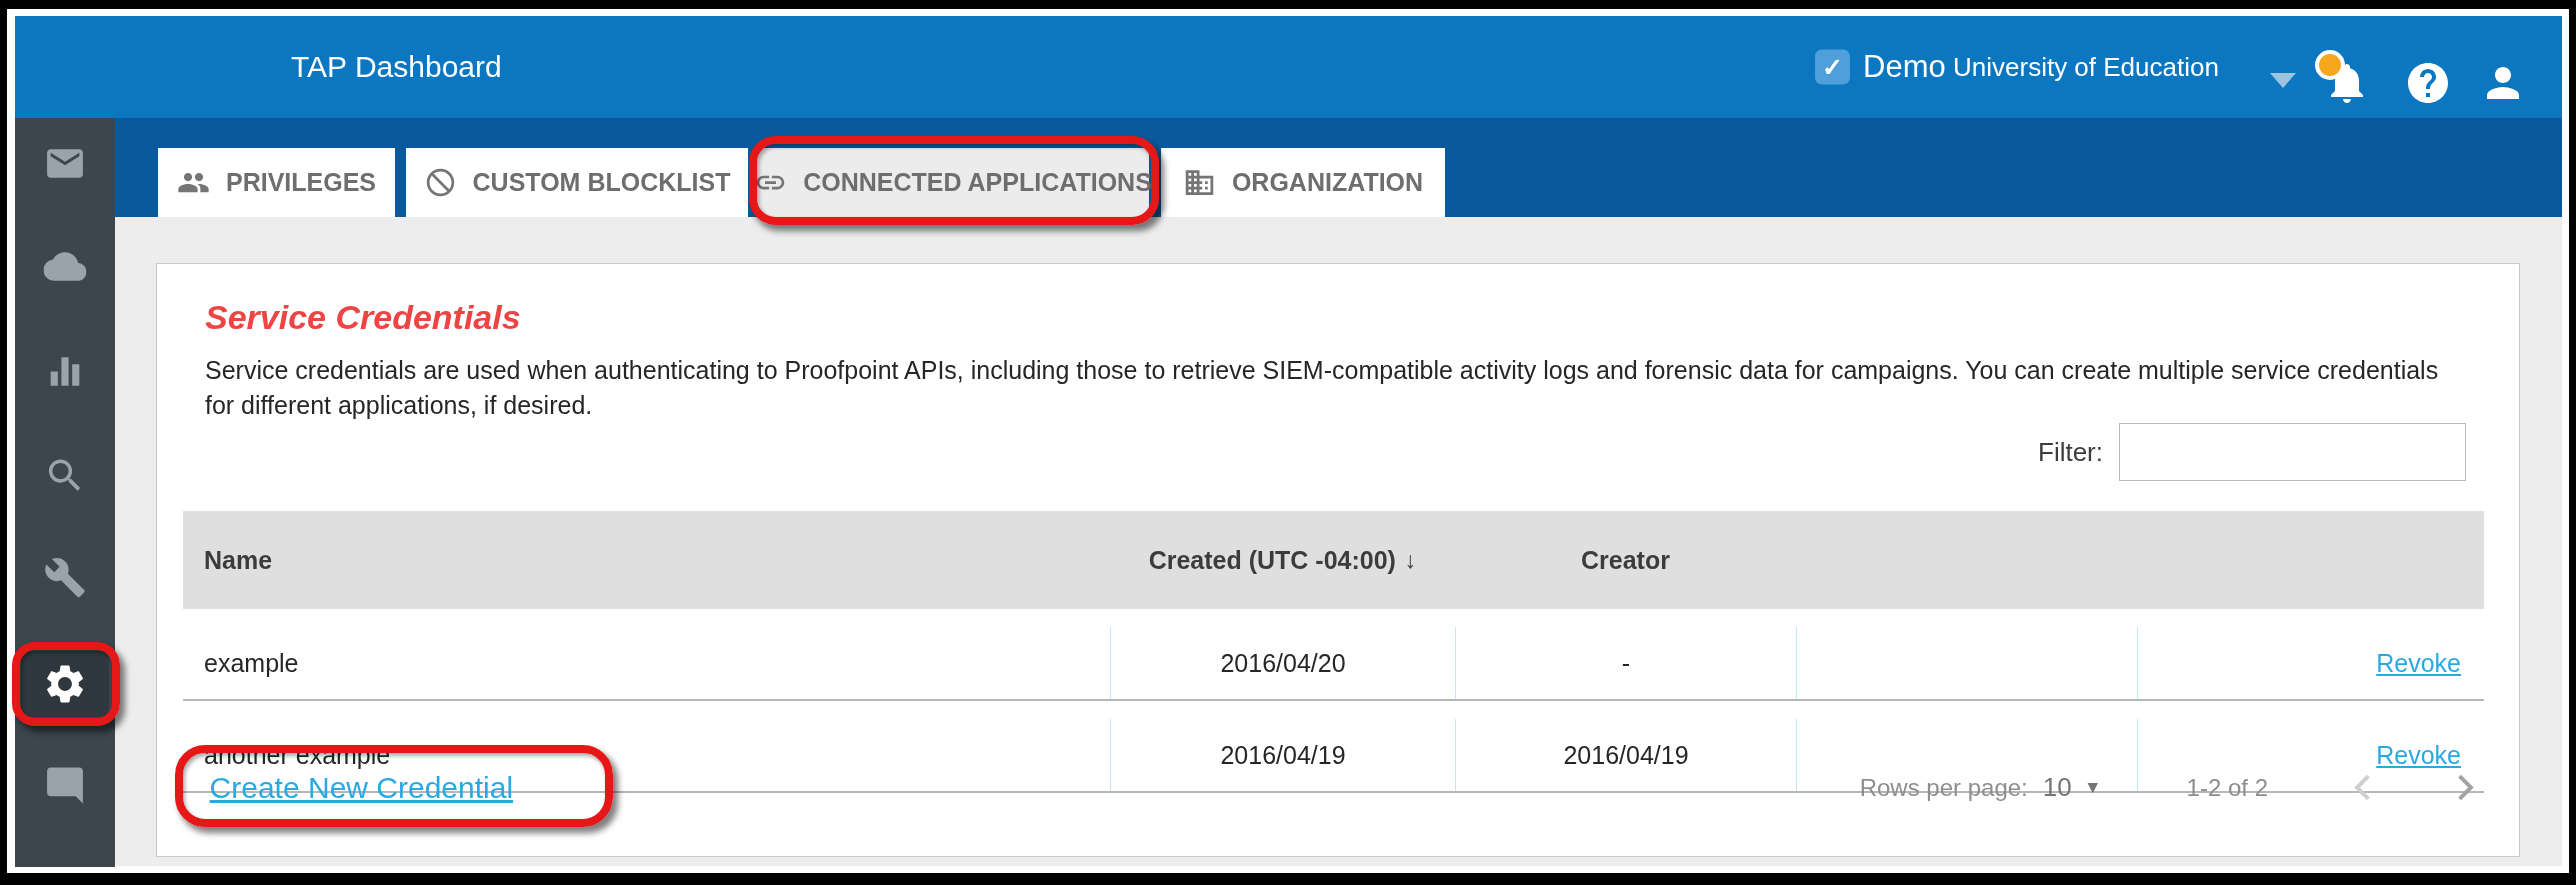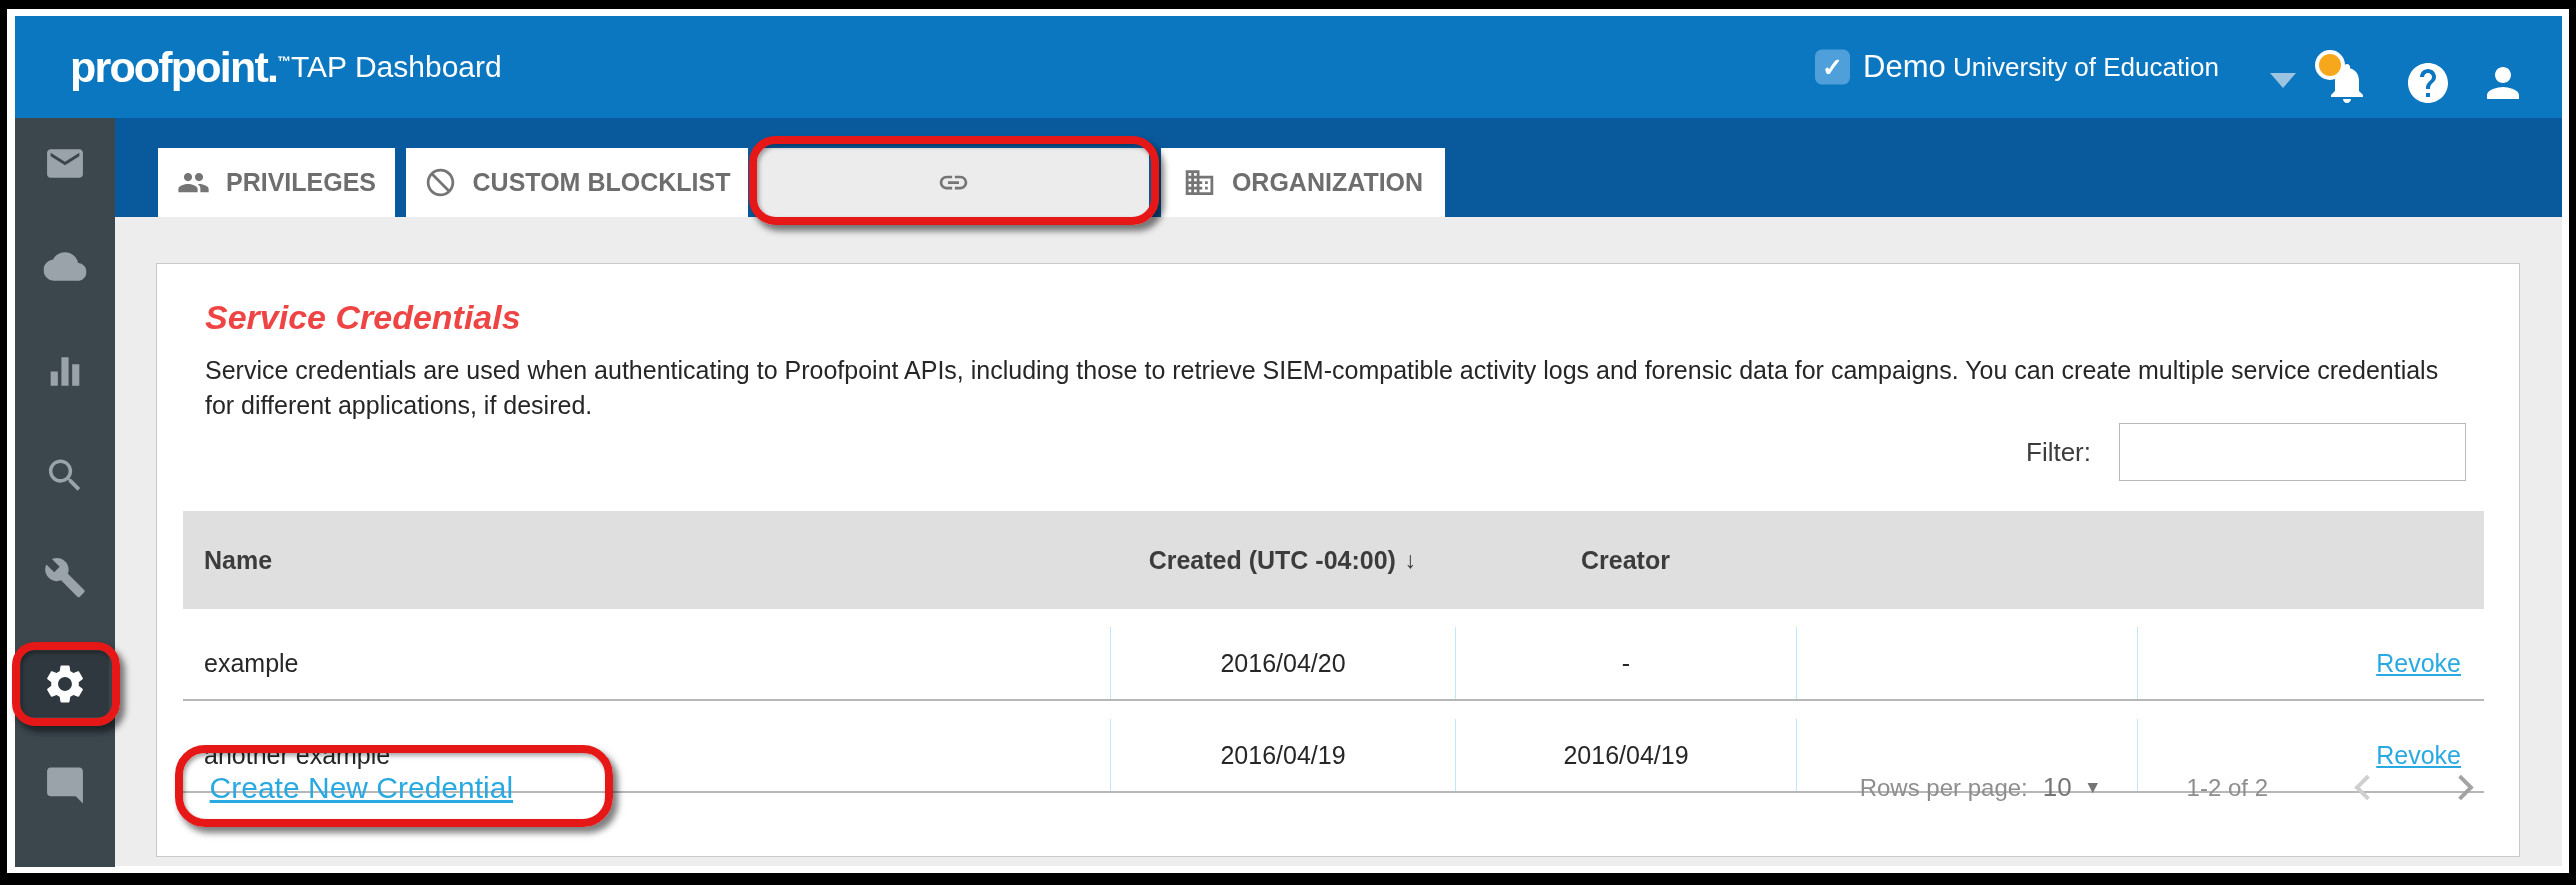--- a/index.html
+++ b/index.html
@@ -62,21 +62,21 @@
   .tab-connected  { left:757px; width:392px; background:#ececec; }
   .tab-organization { left:1161px; width:284px; }
 
   
   .content-bg { position:absolute; left:115px; top:217px; width:2447px; height:649px; background:#ededee; }
   .card { position:absolute; left:156px; top:263px; width:2364px; height:594px;
           background:#fff; border:1.8px solid #c9c9c9; z-index:11; }
   .card-heading { position:absolute; left:48px; top:34px; font-size:34px; font-weight:bold; color:#ef4444;font-style:italic; }
   .card-desc { position:absolute; left:48px; top:89px; width:2268px;
                font-size:25px; line-height:35px; color:#262626; }
-  .filter-row { position:absolute; right:53px; top:159px; display:flex; align-items:center; gap:28px; }
+  .filter-row { position:absolute; right:53px; top:159px; display:flex; align-items:center; gap:16px; }
   .filter-row label { font-size:26px; color:#3c3c3c; }
   .filter-input { width:347px; height:58px; border:1.8px solid #b9b9b9; background:#fff;
                   font-size:25px; padding:0 12.4px; outline:none; font-family:"Liberation Sans",sans-serif; }
 
   
   .table { position:absolute; left:26px; top:229px; width:2301px; }
   .tgrid { display:grid; grid-template-columns:927px 345px 341px 341px 1fr;margin-top:18px; }
   .thead { height:98px; background:#dfdfdf; font-weight:bold; font-size:25px; color:#3c3c3c; }
   .thead > div { display:flex; align-items:center; justify-content:center; }
   .thead .c-name { justify-content:flex-start; padding-left:21px; }
@@ -111,21 +111,20 @@
 </style>
 </head>
 <body>
 
 <div class="bb top"></div>
 <div class="bb bottom"></div>
 <div class="bb left"></div>
 <div class="bb right"></div>
 
 <div class="topbar">
-  <div class="logo"><span>proofpoint.</span><span class="tm">™</span></div>
   <div class="app-title">TAP Dashboard</div>
 
   <div class="demo-box">
       <span>✓</span>
     </div>
   <div class="demo-label">Demo</div>
   <div class="org-name">University of Education</div>
   <div class="org-caret"></div>
 
   <div class="badge"></div>
@@ -157,20 +156,21 @@
 <div class="tab tab-blocklist">
   <svg viewBox="0 0 24 24">
       <path d="M12 2C6.48 2 2 6.48 2 12s4.48 10 10 10 10-4.48 10-10S17.52 2 12 2zm0 18c-4.42 0-8-3.58-8-8 0-1.85.63-3.55 1.69-4.9L16.9 18.31C15.55 19.37 13.85 20 12 20zm6.31-3.1L7.1 5.69C8.45 4.63 10.15 4 12 4c4.42 0 8 3.58 8 8 0 1.85-.63 3.55-1.69 4.9z"></path>
     </svg>
   <span>CUSTOM BLOCKLIST</span>
 </div>
 <div class="tab tab-connected">
   <svg viewBox="0 0 24 24">
       <path d="M3.9 12c0-1.71 1.39-3.1 3.1-3.1h4V7H7c-2.76 0-5 2.24-5 5s2.24 5 5 5h4v-1.9H7c-1.71 0-3.1-1.39-3.1-3.1zM8 13h8v-2H8v2zm9-6h-4v1.9h4c1.71 0 3.1 1.39 3.1 3.1s-1.39 3.1-3.1 3.1h-4V17h4c2.76 0 5-2.24 5-5s-2.24-5-5-5z"></path>
     </svg>
+  <span>CONNECTED APPLICATIONS</span>
 </div>
 <div class="tab tab-organization">
   <svg viewBox="0 0 24 24">
       <path d="M12 7V3H2v18h20V7H12zM6 19H4v-2h2v2zm0-4H4v-2h2v2zm0-4H4V9h2v2zm0-4H4V5h2v2zm4 12H8v-2h2v2zm0-4H8v-2h2v2zm0-4H8V9h2v2zm0-4H8V5h2v2zm10 12h-8v-2h2v-2h-2v-2h2v-2h-2V9h8v10zm-2-8h-2v2h2v-2zm0 4h-2v2h2v-2z"></path>
     </svg>
   <span>ORGANIZATION</span>
 </div>
 
 <div class="sidebar">
   <div class="side-item" style="top:24px">

